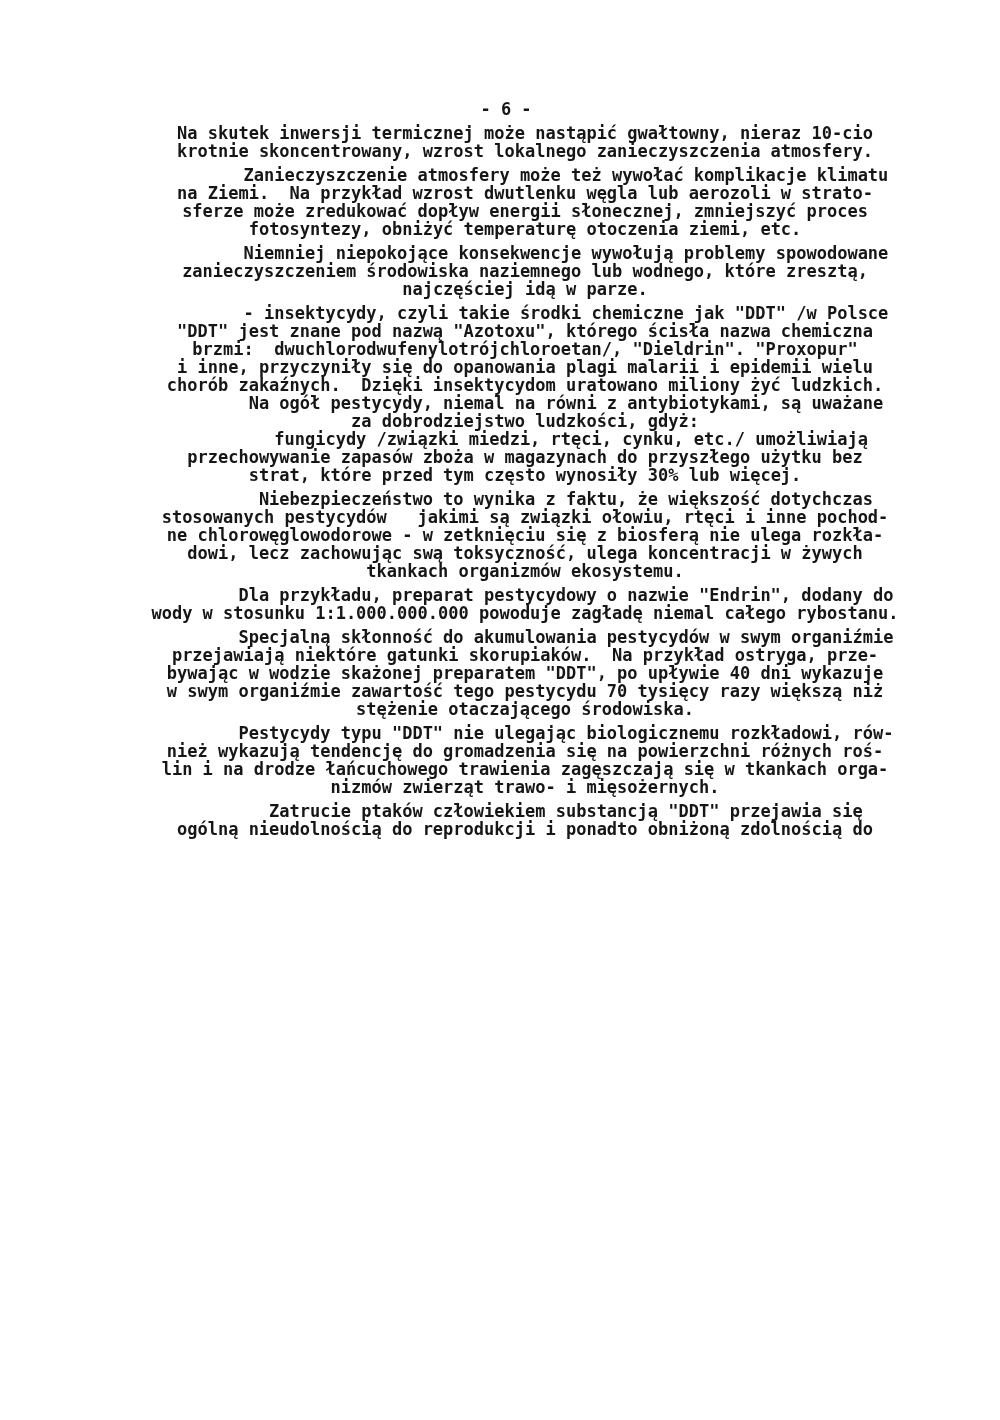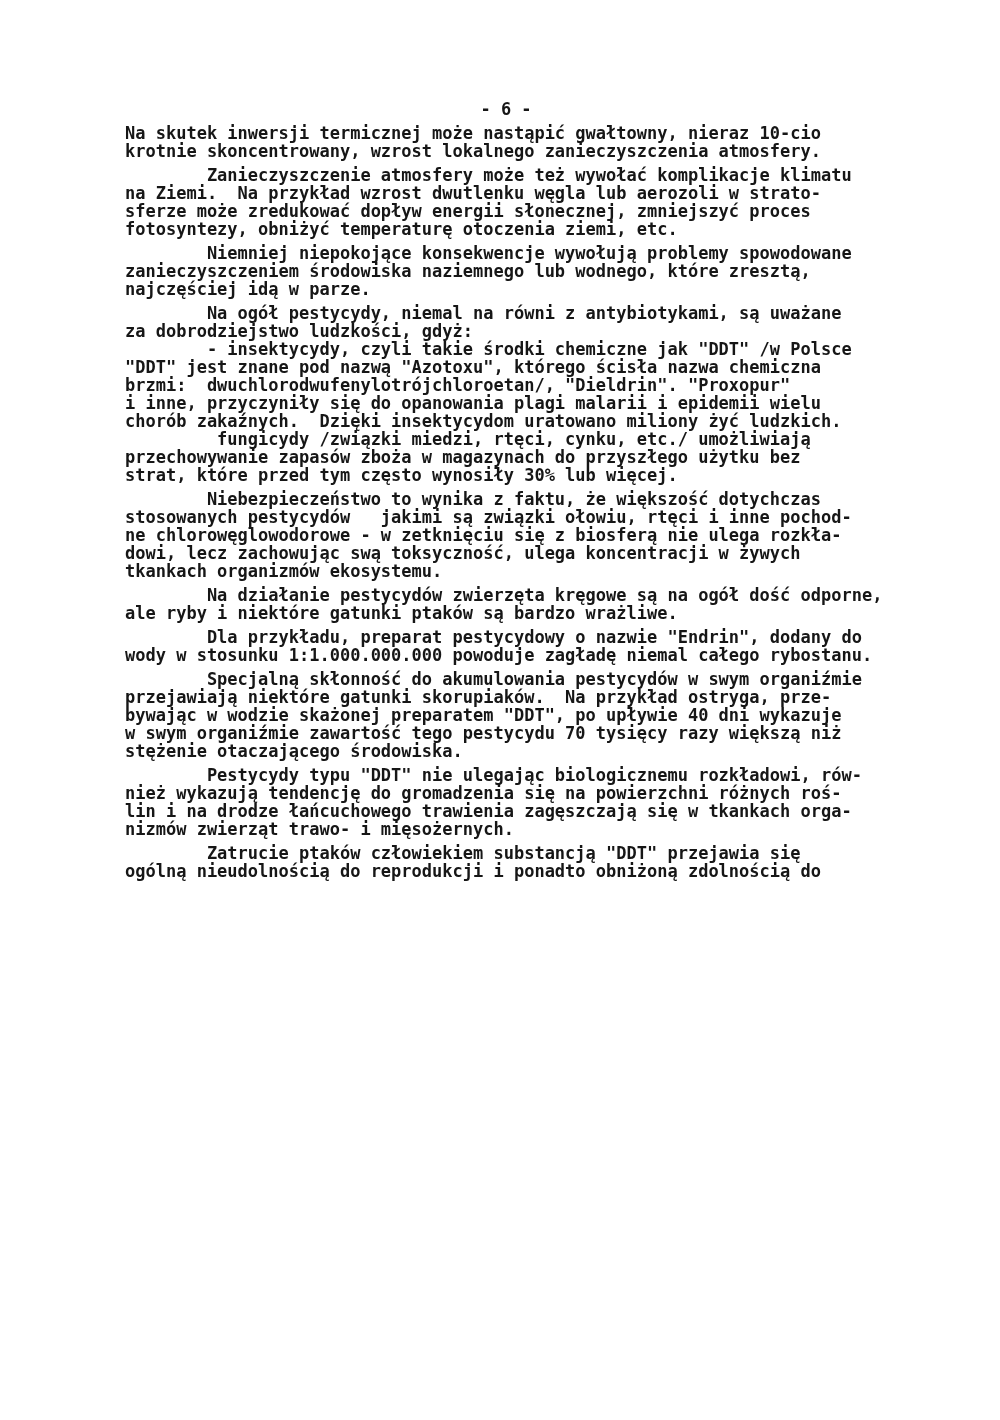--- a/index.html
+++ b/index.html
@@ -26,57 +26,56 @@
   }
   .page-number {
     white-space: pre;
     width: 762px;
     text-align: center;
     margin: 0 0 6px 0;
   }
   .para {
     white-space: pre;
     margin: 0 0 6px 0;
+    text-align: center;
   }
   .para.tight {
     margin-bottom: 0;
   }
 </style>
 </head>
 <body>
 
 <div class="page">
   <div class="page-number">- 6 -</div>
   <div>
       <p class="para">Na skutek inwersji termicznej może nastąpić gwałtowny, nieraz 10-cio
 krotnie skoncentrowany, wzrost lokalnego zanieczyszczenia atmosfery.</p>
       <p class="para">        Zanieczyszczenie atmosfery może też wywołać komplikacje klimatu
 na Ziemi.  Na przykład wzrost dwutlenku węgla lub aerozoli w strato-
 sferze może zredukować dopływ energii słonecznej, zmniejszyć proces
 fotosyntezy, obniżyć temperaturę otoczenia ziemi, etc.</p>
       <p class="para">        Niemniej niepokojące konsekwencje wywołują problemy spowodowane
 zanieczyszczeniem środowiska naziemnego lub wodnego, które zresztą,
 najczęściej idą w parze.</p>
-      <p class="para tight">        Na ogół pestycydy, niemal na równi z antybiotykami, są uważane
-za dobrodziejstwo ludzkości, gdyż:</p>
       <p class="para tight">        - insektycydy, czyli takie środki chemiczne jak "DDT" /w Polsce
 "DDT" jest znane pod nazwą "Azotoxu", którego ścisła nazwa chemiczna
 brzmi:  dwuchlorodwufenylotrójchloroetan/, "Dieldrin". "Proxopur"
 i inne, przyczyniły się do opanowania plagi malarii i epidemii wielu
 chorób zakaźnych.  Dzięki insektycydom uratowano miliony żyć ludzkich.</p>
+      <p class="para tight">        Na ogół pestycydy, niemal na równi z antybiotykami, są uważane
+za dobrodziejstwo ludzkości, gdyż:</p>
       <p class="para">         fungicydy /związki miedzi, rtęci, cynku, etc./ umożliwiają
 przechowywanie zapasów zboża w magazynach do przyszłego użytku bez
 strat, które przed tym często wynosiły 30% lub więcej.</p>
       <p class="para">        Niebezpieczeństwo to wynika z faktu, że większość dotychczas
 stosowanych pestycydów   jakimi są związki ołowiu, rtęci i inne pochod-
 ne chlorowęglowodorowe - w zetknięciu się z biosferą nie ulega rozkła-
 dowi, lecz zachowując swą toksyczność, ulega koncentracji w żywych
 tkankach organizmów ekosystemu.</p>
-      <p class="para">        Na działanie pestycydów zwierzęta kręgowe są na ogół dość odporne,
-ale ryby i niektóre gatunki ptaków są bardzo wrażliwe.</p>
       <p class="para">        Dla przykładu, preparat pestycydowy o nazwie "Endrin", dodany do
 wody w stosunku 1:1.000.000.000 powoduje zagładę niemal całego rybostanu.</p>
       <p class="para">        Specjalną skłonność do akumulowania pestycydów w swym organiźmie
 przejawiają niektóre gatunki skorupiaków.  Na przykład ostryga, prze-
 bywając w wodzie skażonej preparatem "DDT", po upływie 40 dni wykazuje
 w swym organiźmie zawartość tego pestycydu 70 tysięcy razy większą niż
 stężenie otaczającego środowiska.</p>
       <p class="para">        Pestycydy typu "DDT" nie ulegając biologicznemu rozkładowi, rów-
 nież wykazują tendencję do gromadzenia się na powierzchni różnych roś-
 lin i na drodze łańcuchowego trawienia zagęszczają się w tkankach orga-

